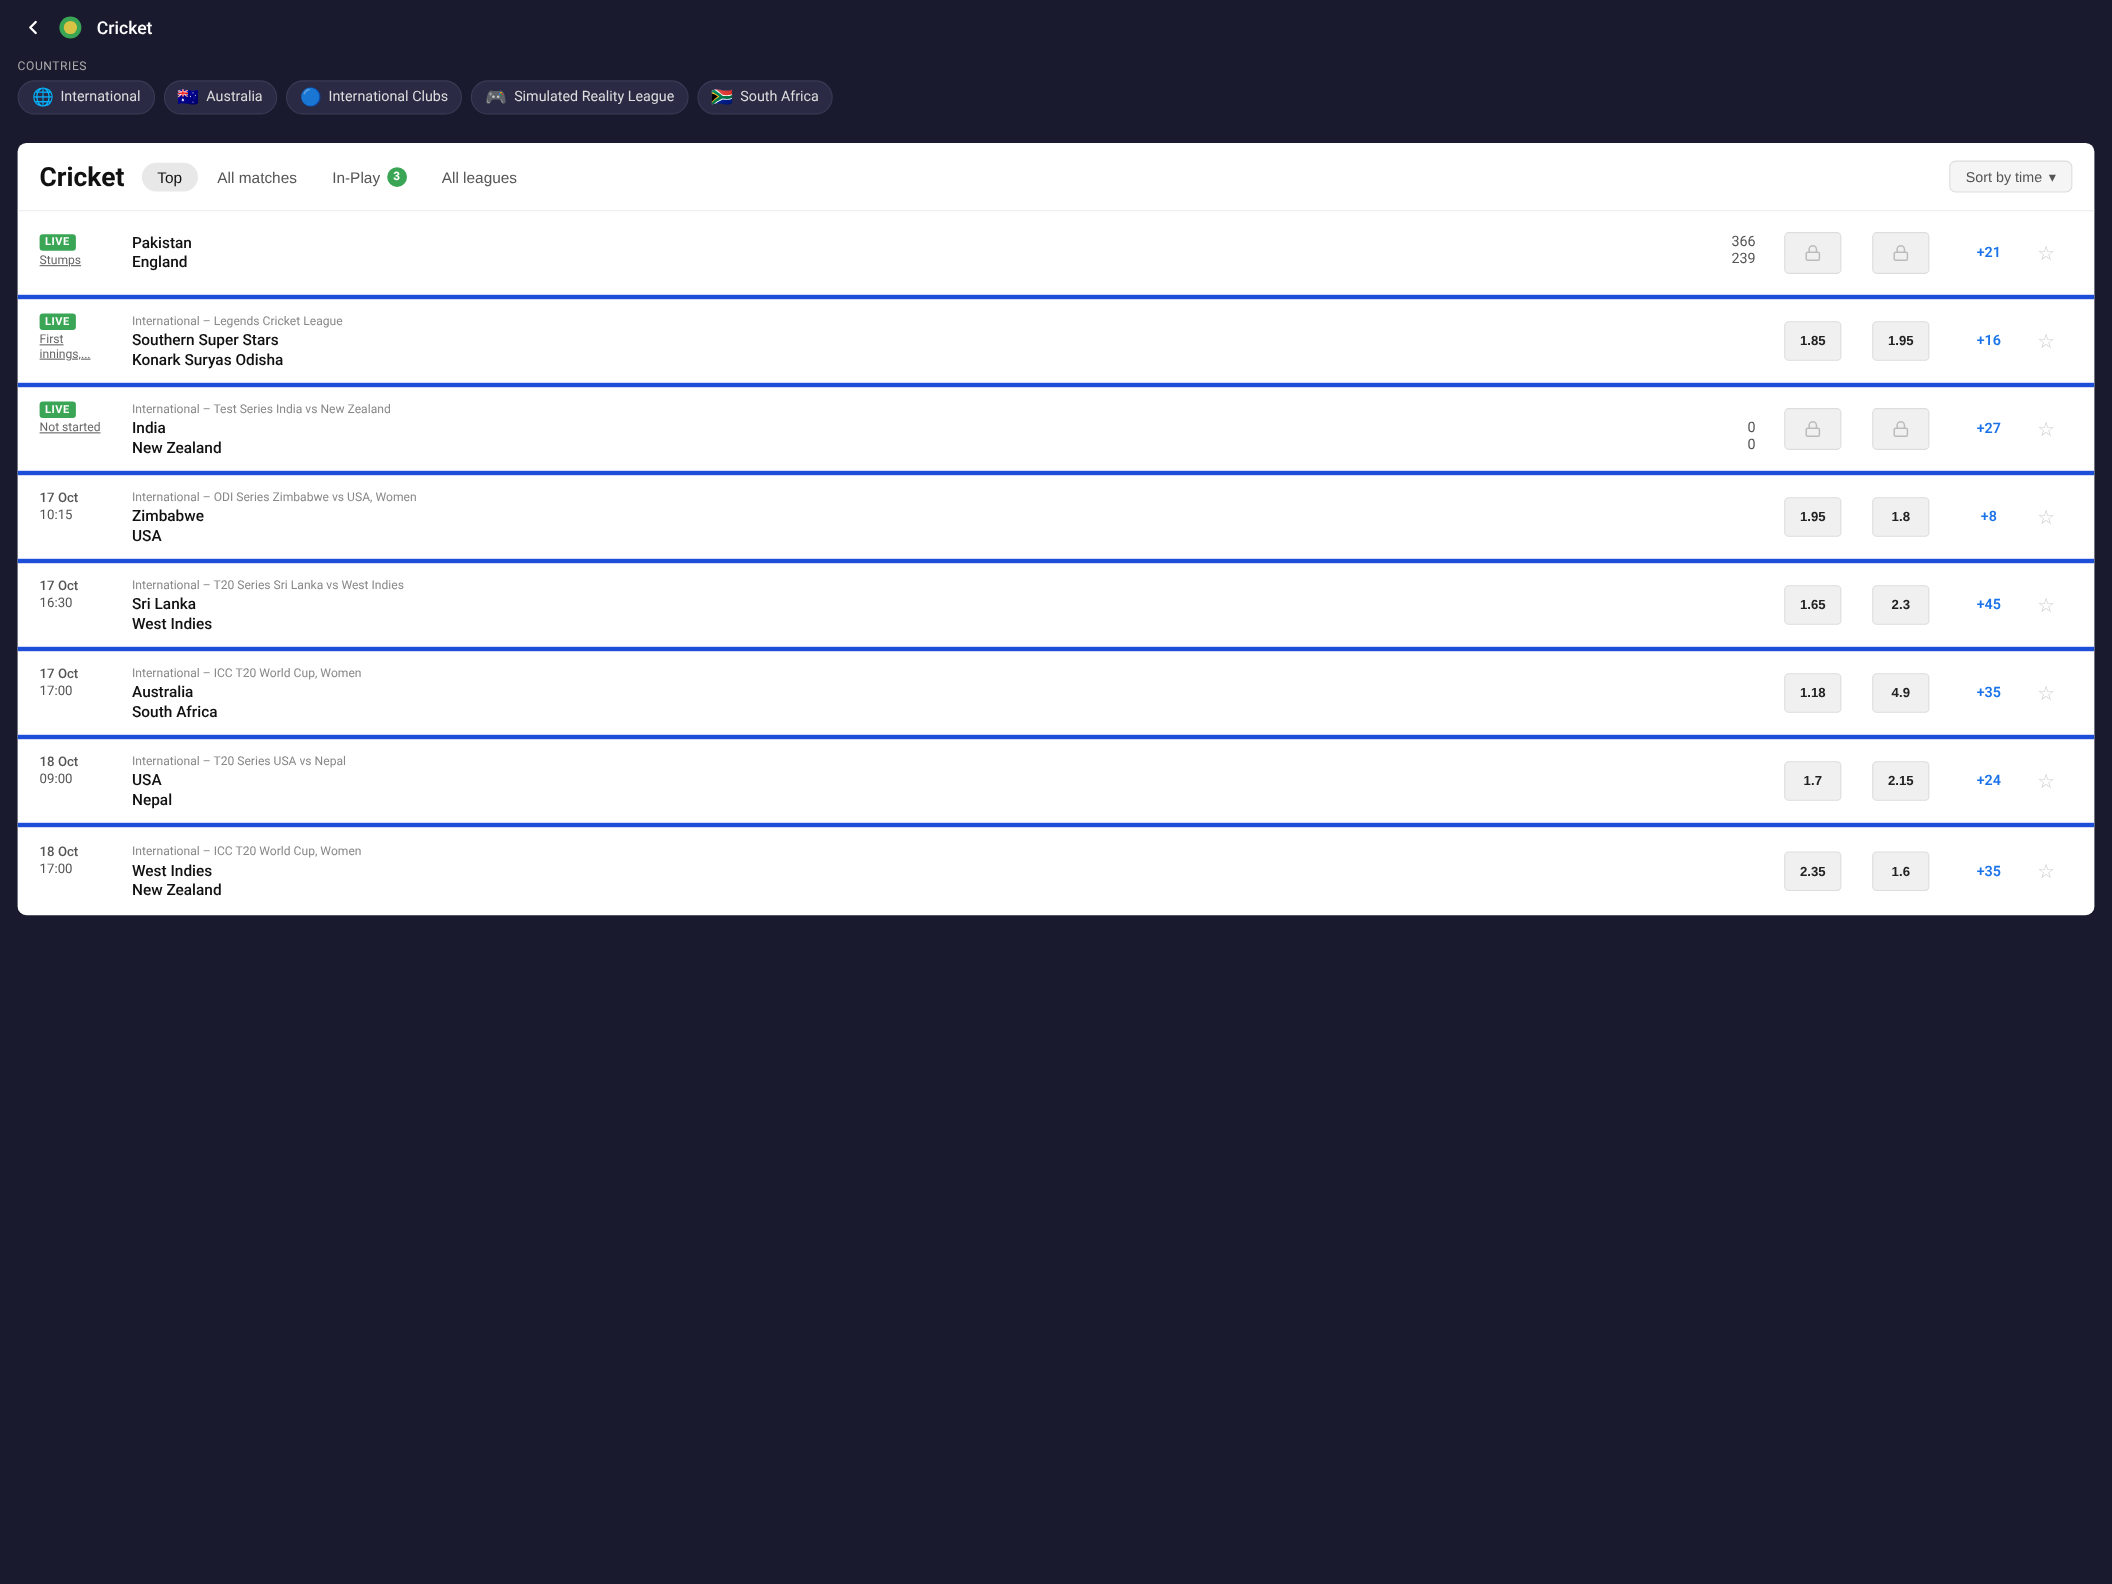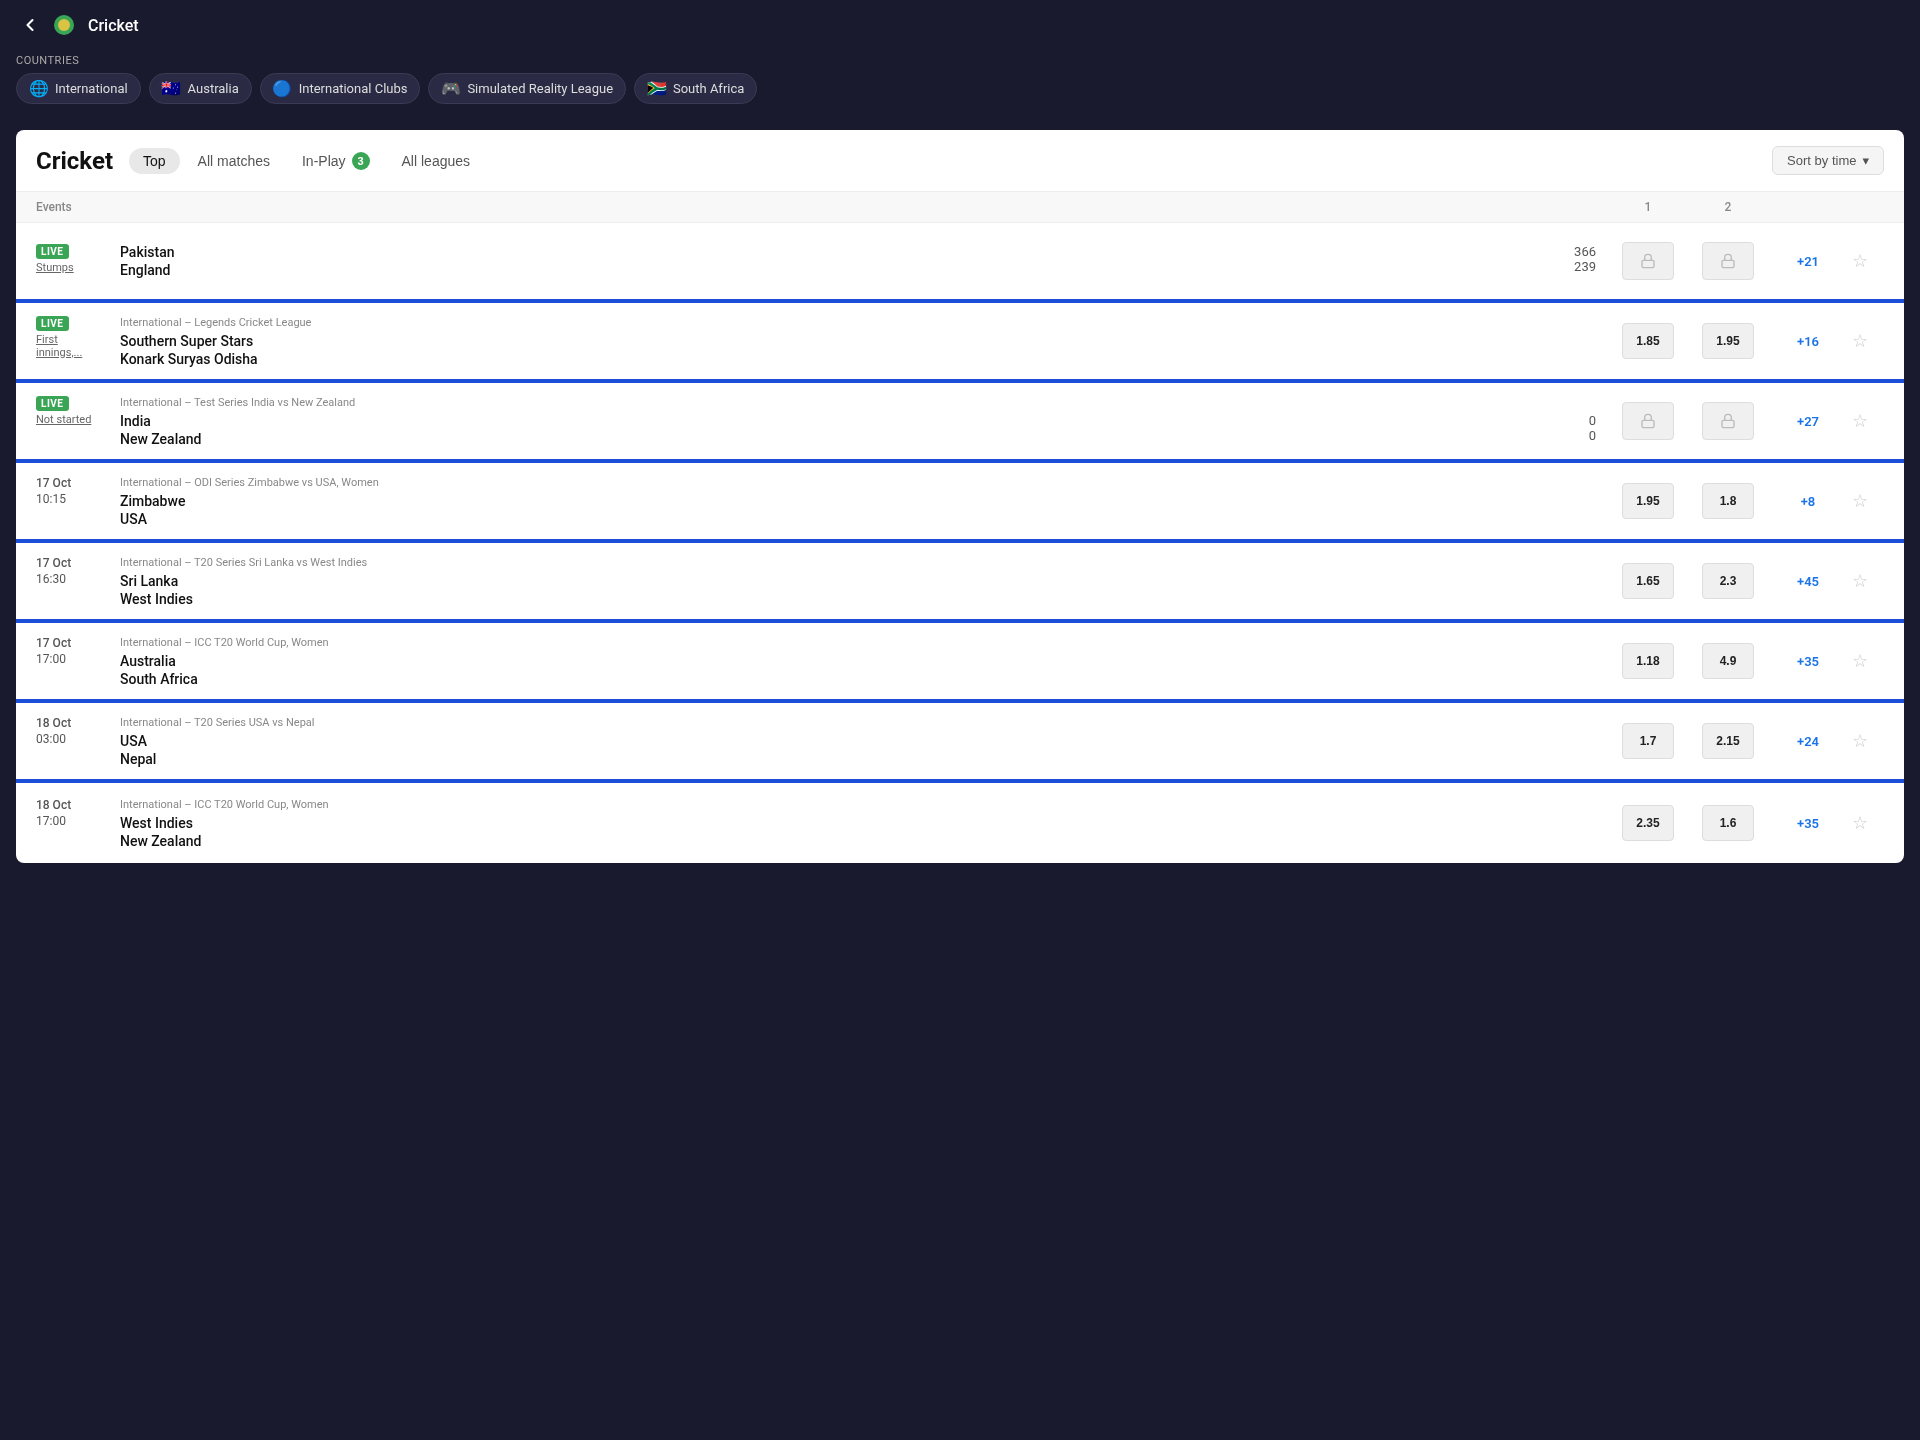--- a/index.html
+++ b/index.html
@@ -341,27 +341,20 @@
         <span class="inplay-badge">3</span>
       </button>
       <button class="tab-pill">All leagues</button>
     </div>
     <button class="sort-btn">
       <span>Sort by time</span>
       <span>▾</span>
     </button>
   </div>
 
-  <div class="events-header">
-    <span>Events</span>
-    <span class="col-num">1</span>
-    <span class="col-num">2</span>
-    <span></span>
-    <span></span>
-  </div>
 
   <div class="match-row">
     <div class="match-info">
       <div class="time-col">
         <span class="live-badge">LIVE</span>
         <span class="match-status">Stumps</span>
       </div>
       <div class="match-details">
         <div class="match-teams">
           <div class="teams-names">
@@ -560,21 +553,21 @@
     </div>
     <div>
       <button class="star-btn">☆</button>
     </div>
   </div>
 
   <div class="match-row">
     <div class="match-info">
       <div class="time-col">
         <span class="match-time-date">18 Oct</span>
-        <span class="match-time-hour">03:00</span>
+        <span class="match-time-hour">09:00</span>
       </div>
       <div class="match-details">
         <div class="match-league">International – T20 Series USA vs Nepal</div>
         <div class="match-teams">
           <div class="teams-names">
             <span class="team-name">USA</span>
             <span class="team-name">Nepal</span>
           </div>
         </div>
       </div>

